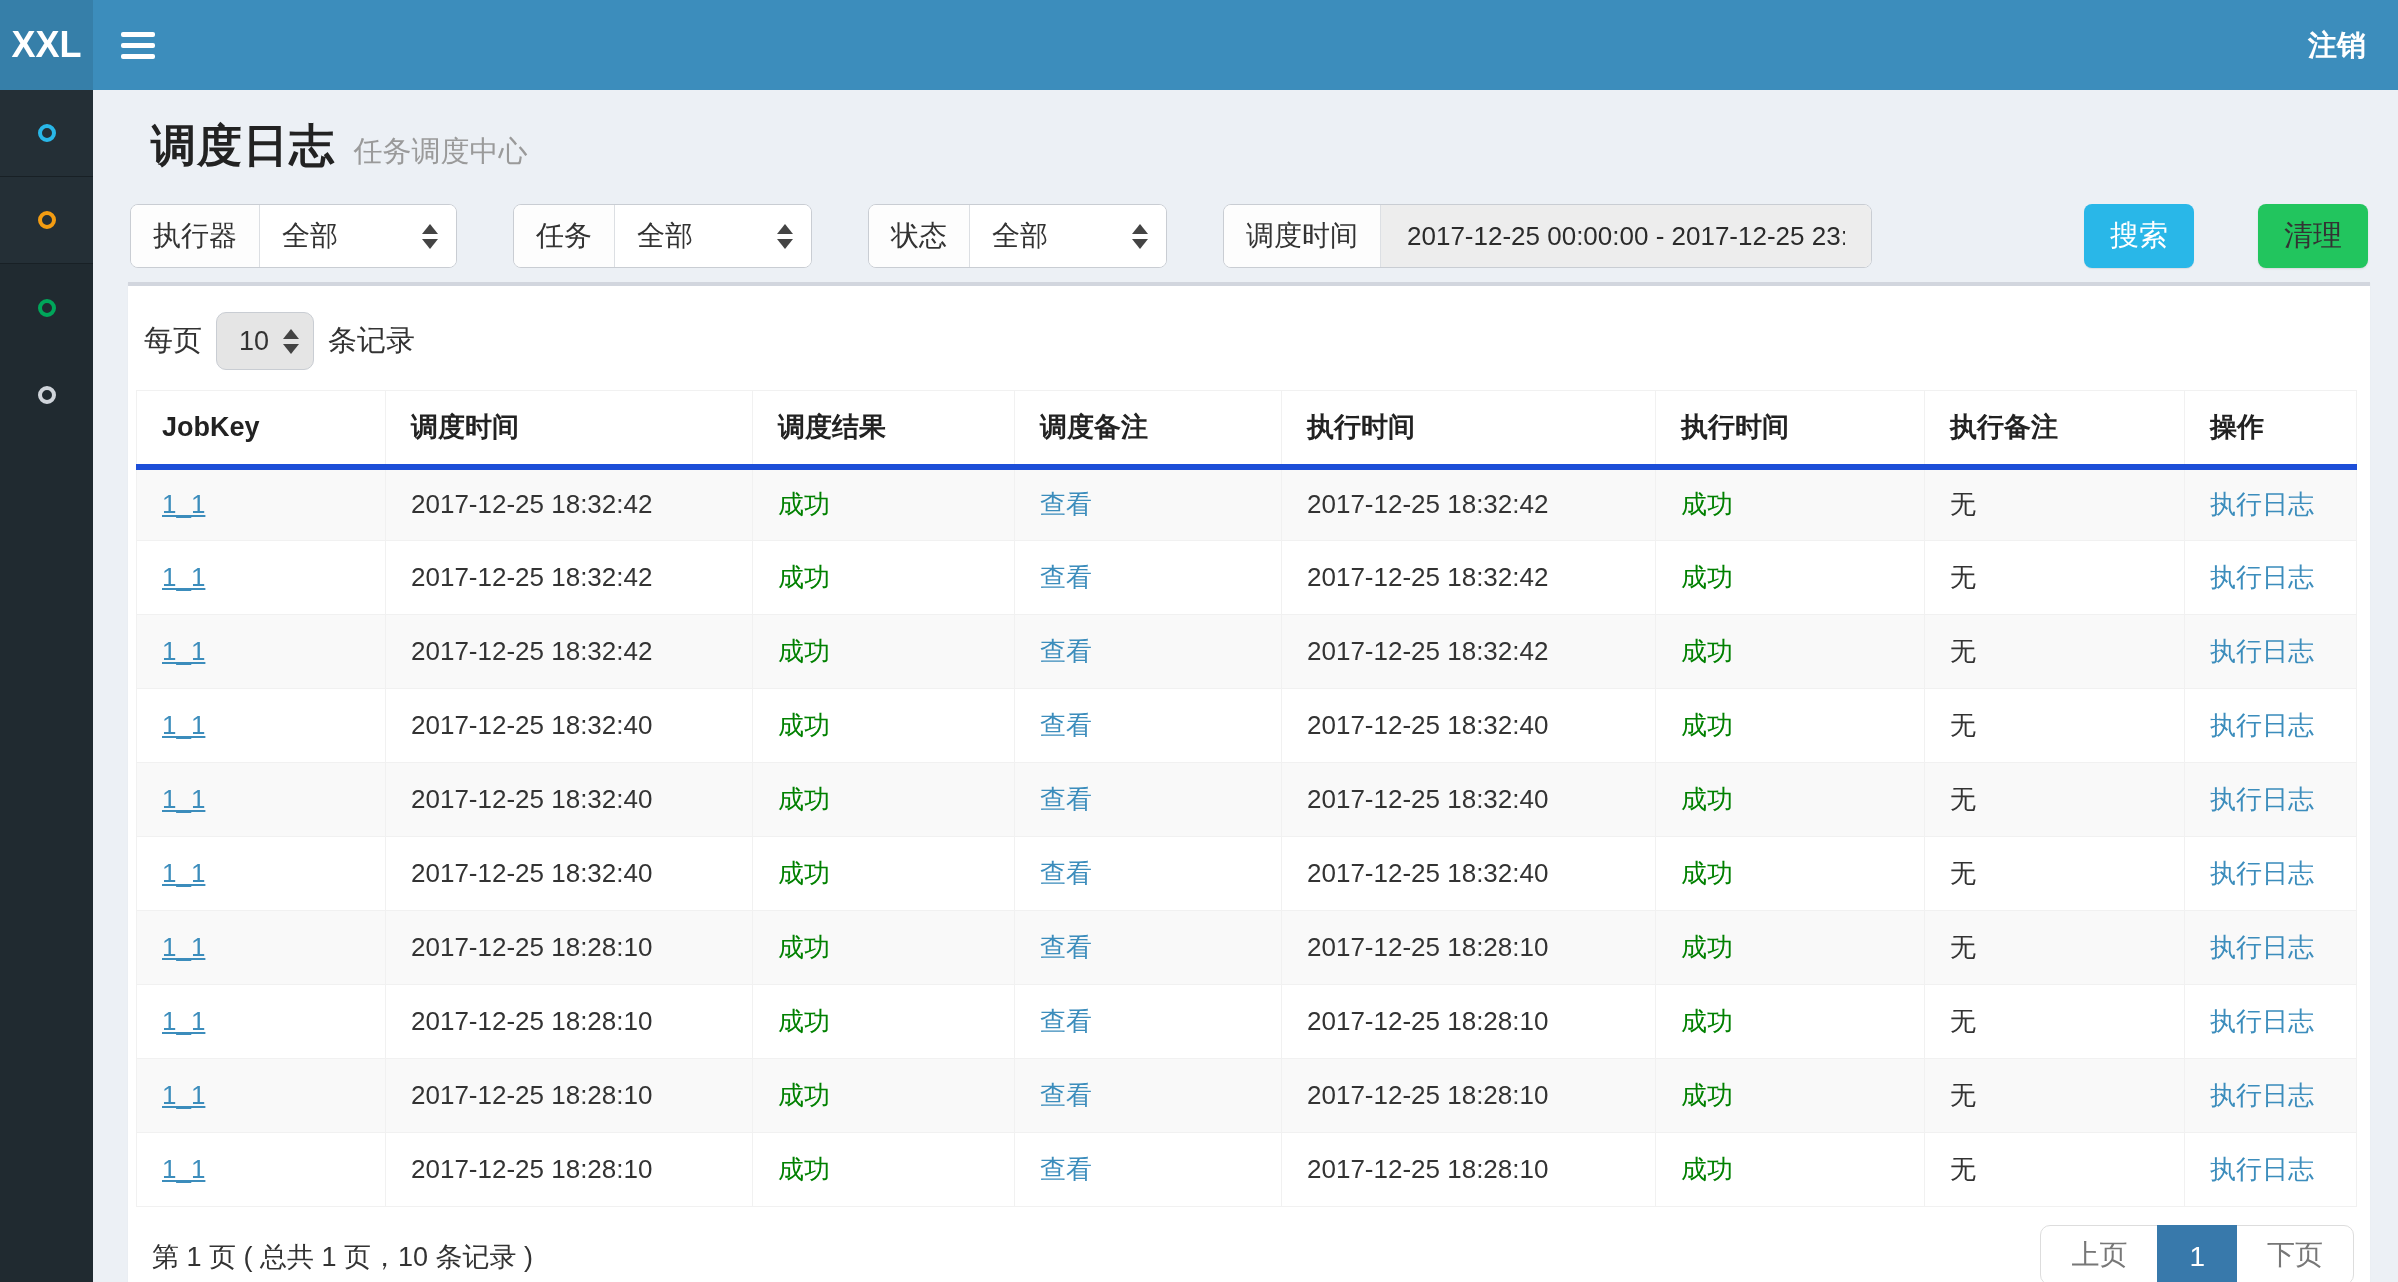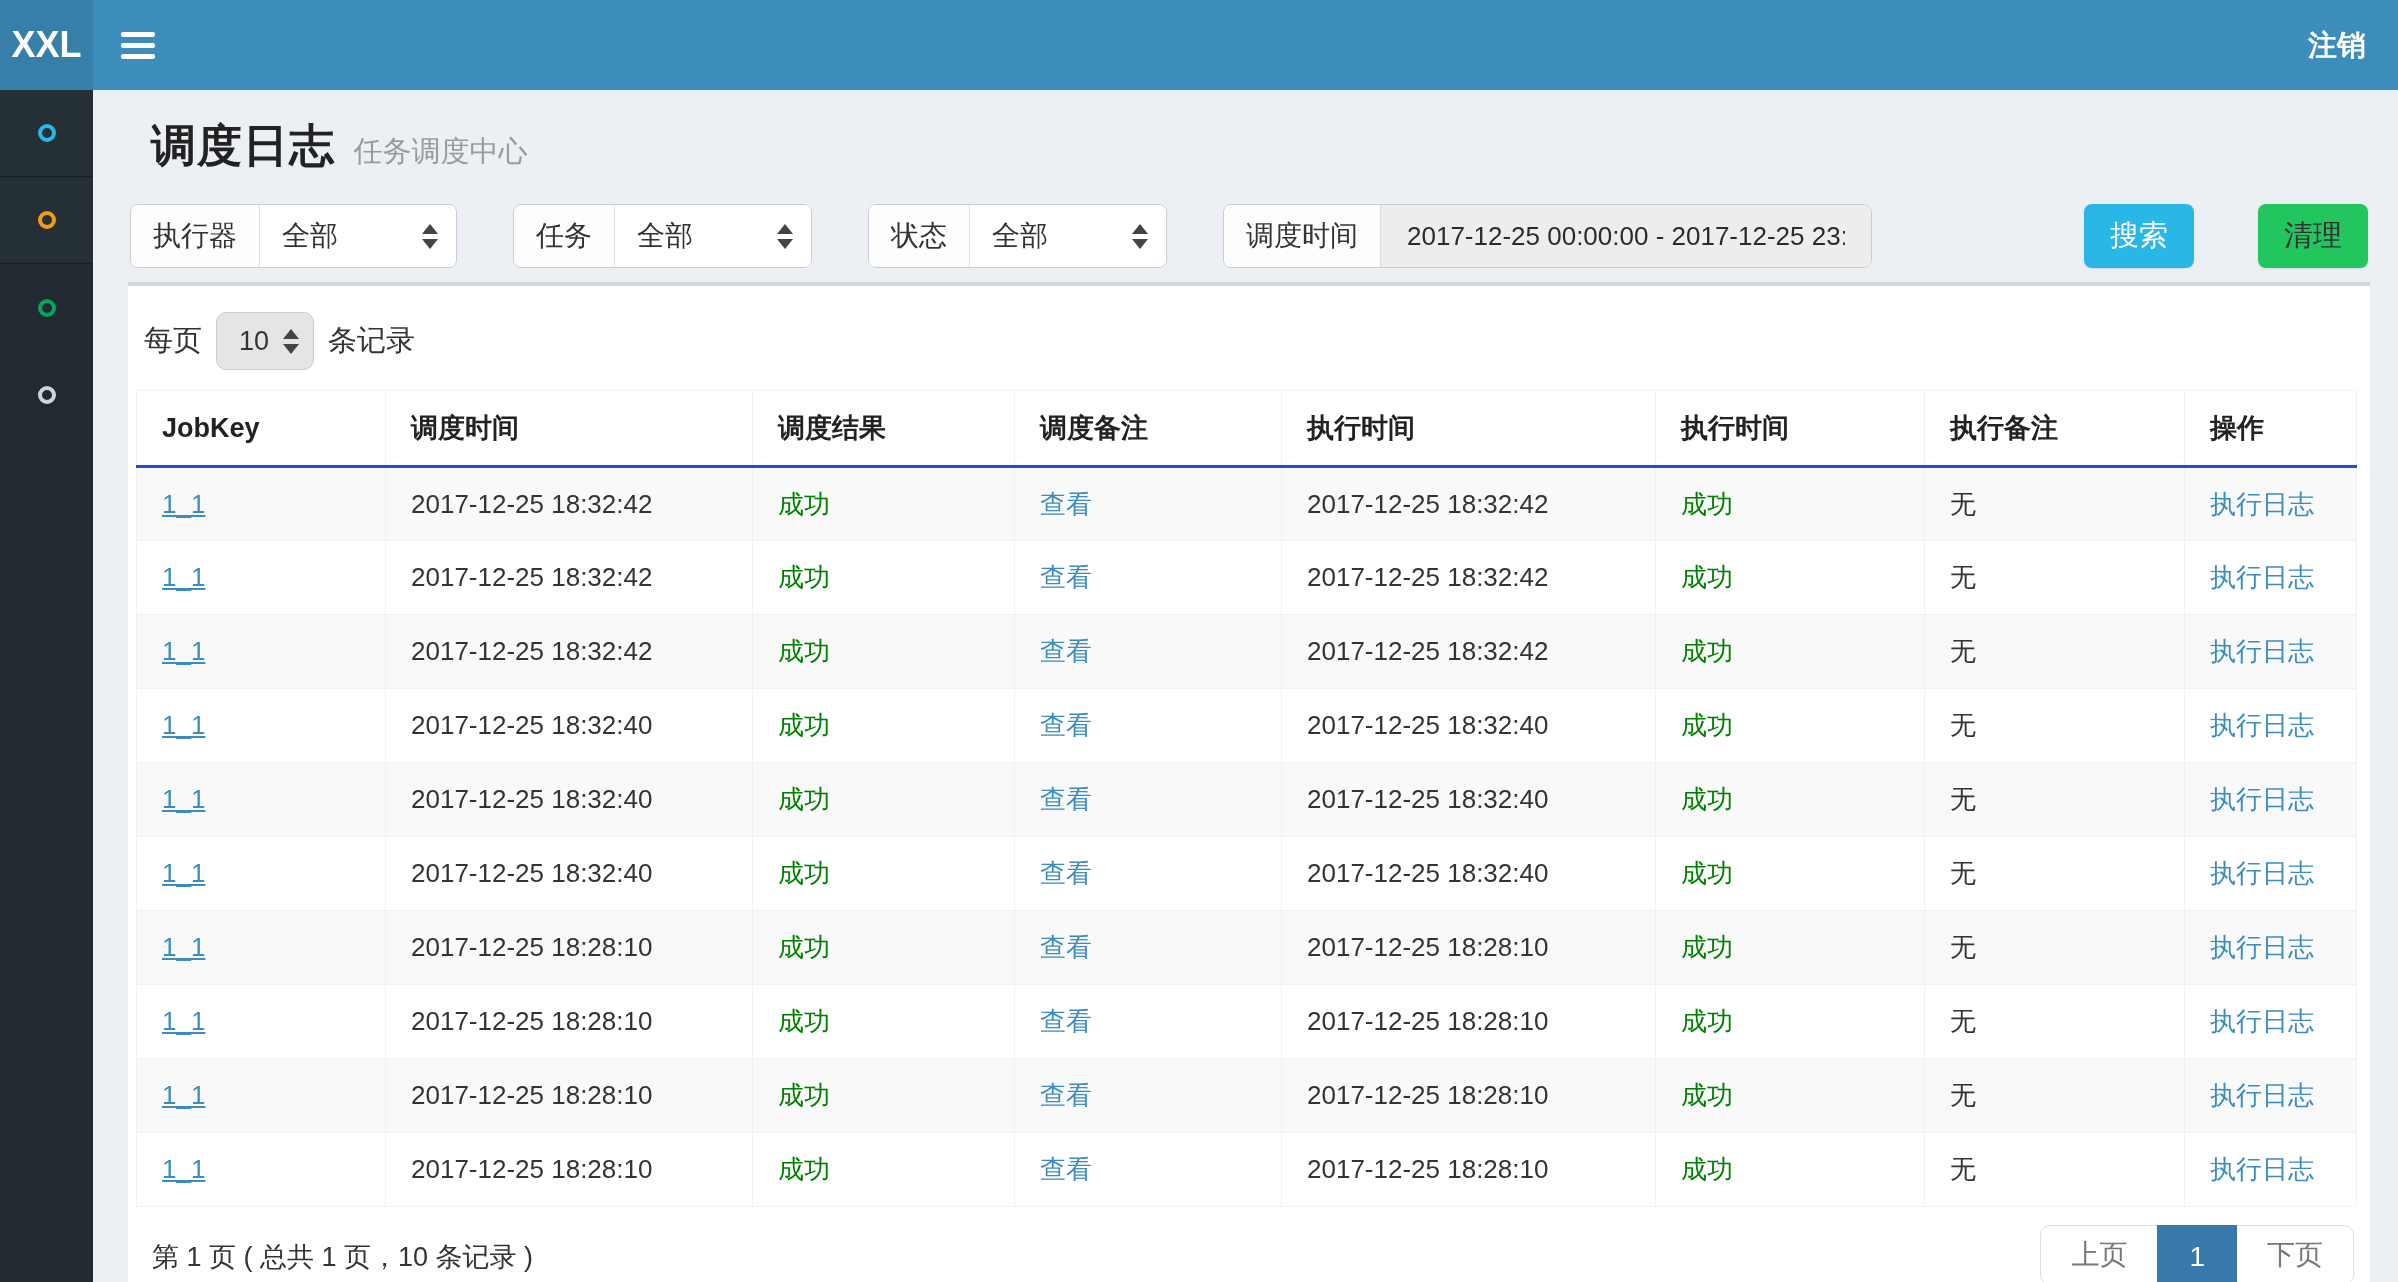--- a/index.html
+++ b/index.html
@@ -100,21 +100,21 @@
   .length-row { margin: 4px 0 20px 8px; font-size: 29px; color: #333; display: flex; align-items: center; }
   .length-sel {
     display: inline-flex; align-items: center; gap: 14px; margin: 0 14px;
     height: 58px; padding: 0 14px 0 22px; border: 1px solid #c9cdd3;
     border-radius: 10px; font-size: 27px; background: #e5e5e5; cursor: pointer;
   }
 
   
   table { border-collapse: collapse; width: 2220px; table-layout: fixed; }
   th, td { border: 1px solid #f1f1f1; padding: 0 10px 0 25px; text-align: left; overflow: hidden; }
-  th { height: 76px; font-size: 27px; font-weight: 700; color: #222; background: #fff; border-bottom: 3px solid #1d4ed8; }
+  th { height: 76px; font-size: 27px; font-weight: 700; color: #222; background: #fff; border-bottom: 6px solid #1d4ed8; }
   td { height: 74px; font-size: 26px; color: #333; }
   tbody tr:nth-child(odd) { background: #f9f9f9; }
   tbody tr:nth-child(even) { background: #fff; }
   a.link { color: #3c8dbc; text-decoration: none; cursor: pointer; }
   a.link.u { text-decoration: underline; }
   .ok { color: #008000; }
 
   
   .table-footer {
     margin: 18px 8px 0 8px; display: flex; align-items: flex-start;

